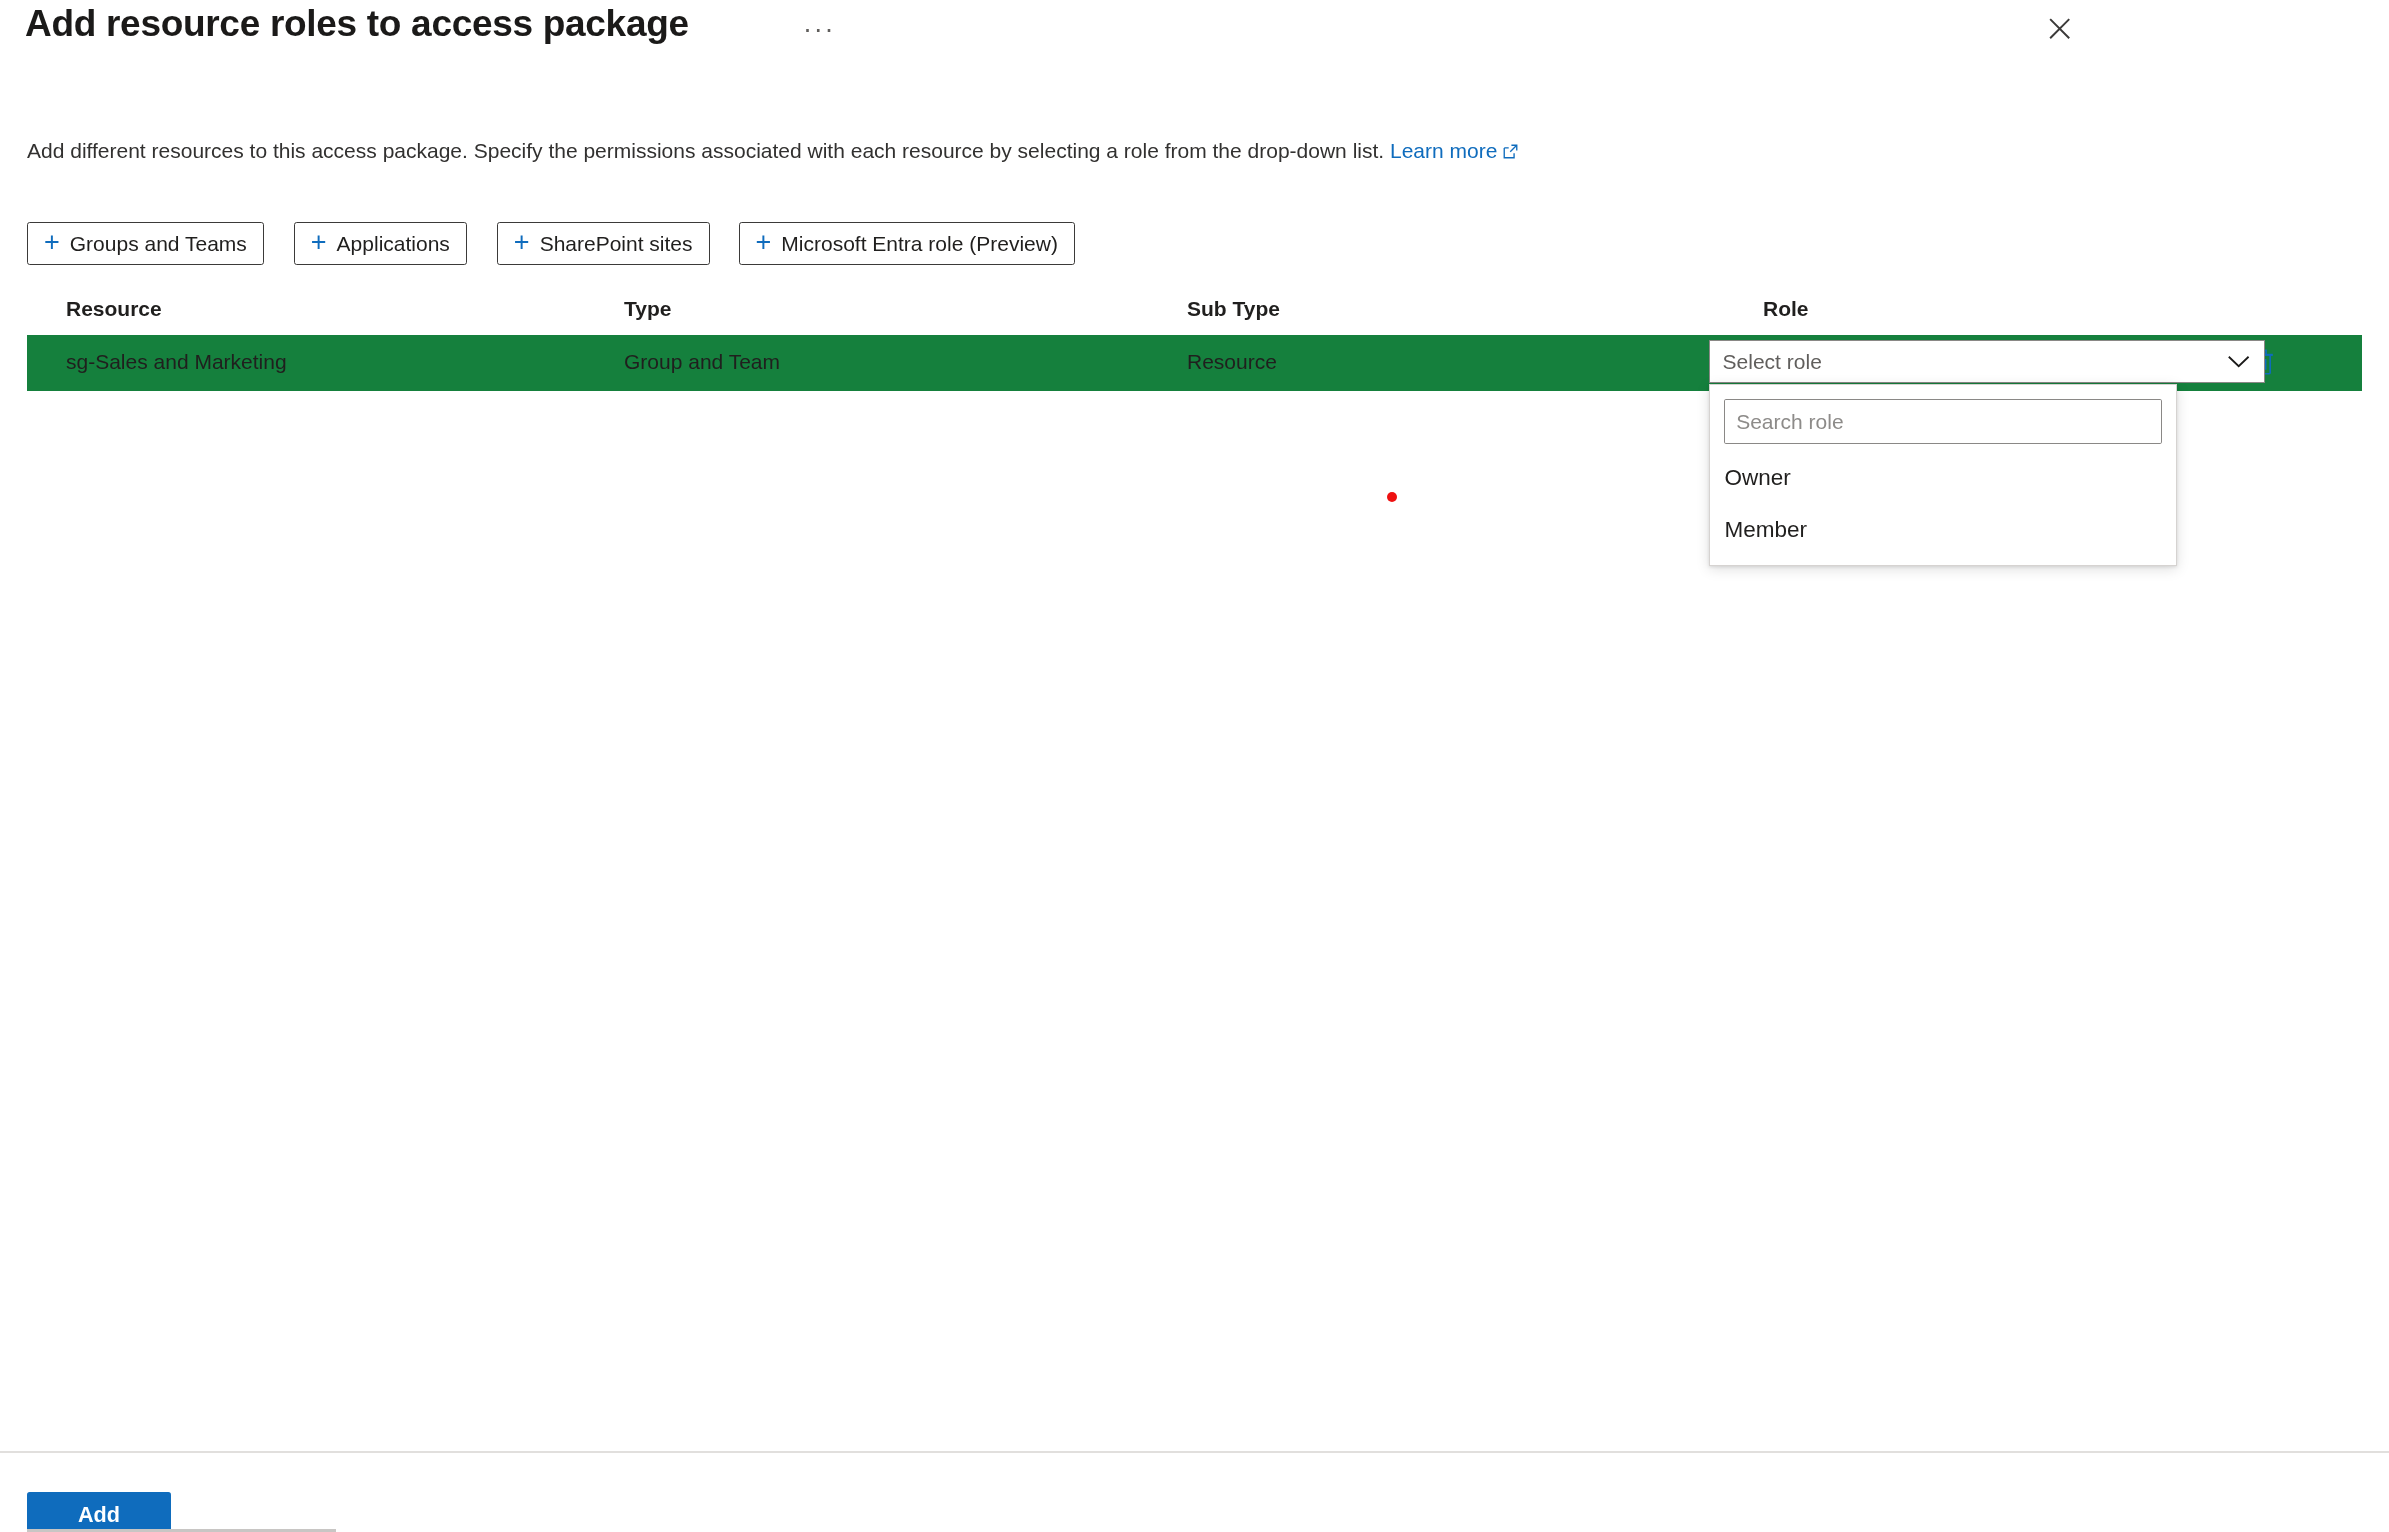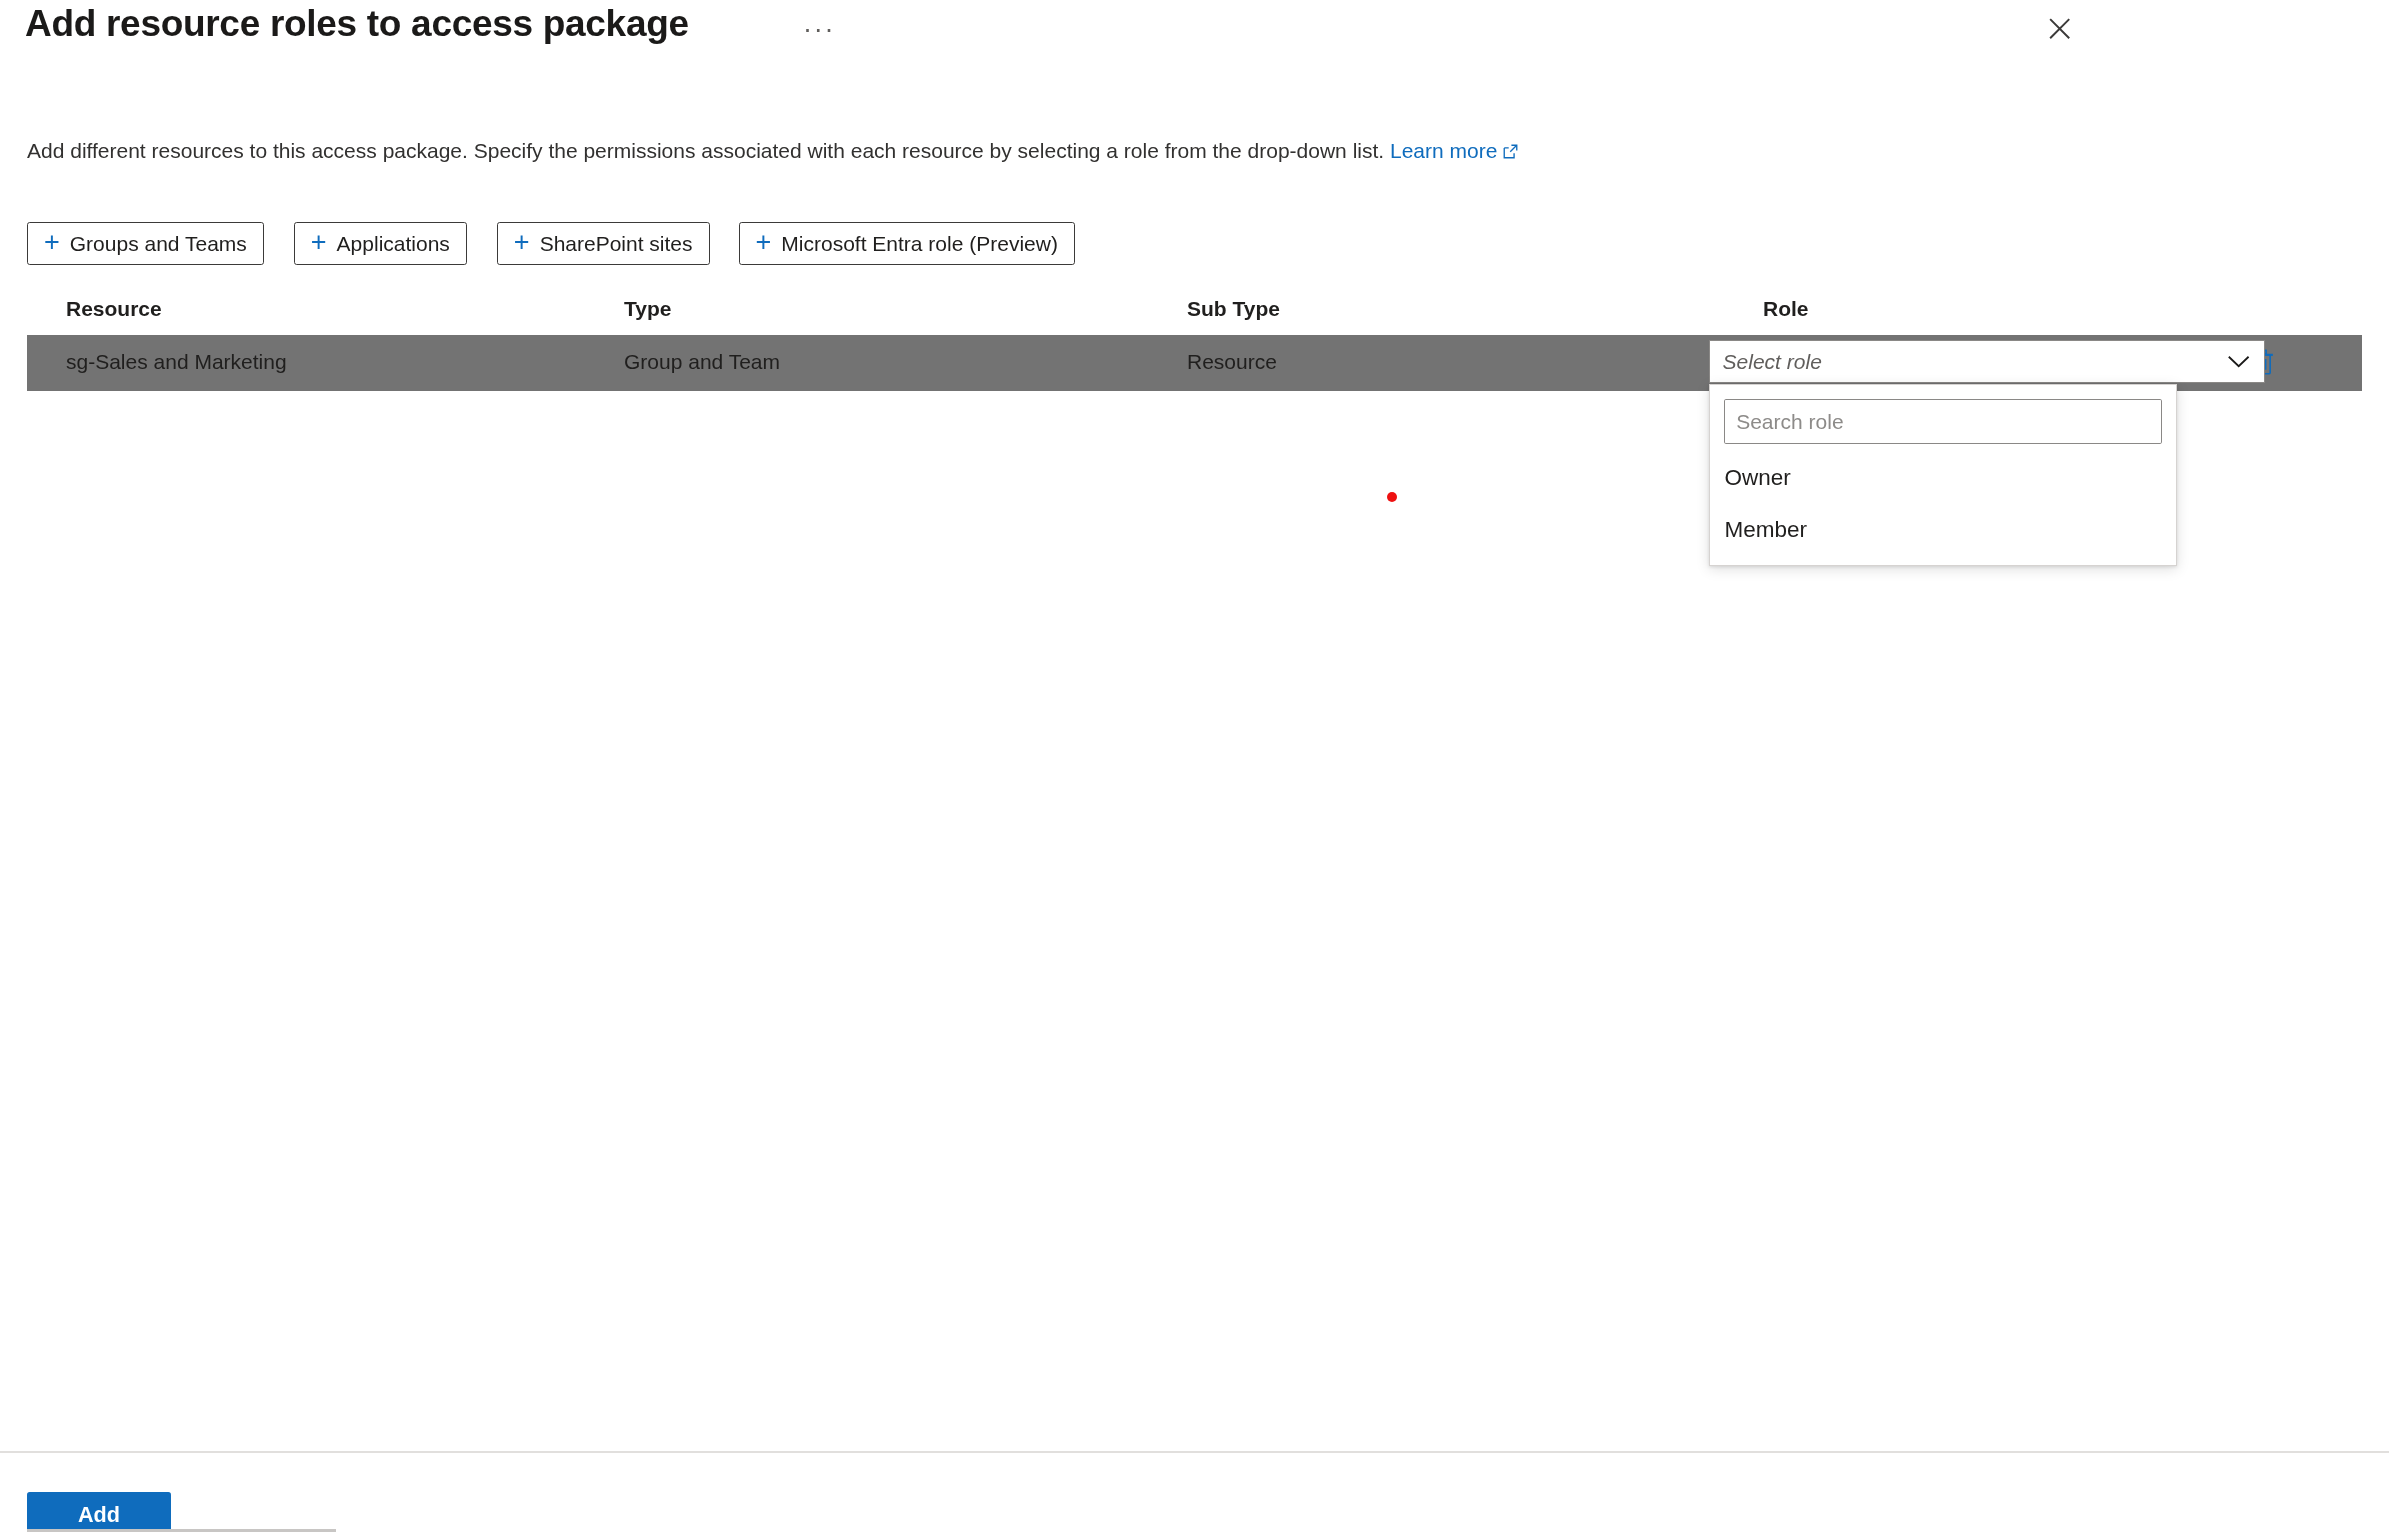--- a/index.html
+++ b/index.html
@@ -139,21 +139,21 @@
     white-space: nowrap;
   }
   .col-resource { left: 30px; margin-left: 9px; }
   .col-type     { left: 597px; }
   .col-subtype  { left: 1160px; }
   .col-role     { left: 1736px; }
 
   .trow {
     position: relative;
     height: 56px;
-    background: #737373;
+    background: #15803d;
   }
   .td {
     position: absolute;
     top: 15.3px;
     font-size: 21px;
     color: #201f1e;
     white-space: nowrap;
   }
   .td.col-resource { left: 30px; }
   .td.col-type     { left: 597px; }
@@ -191,21 +191,20 @@
     border: 0.9px solid #8a8886;
     display: flex;
     align-items: center;
     cursor: pointer;
   }
   .combobox-value {
     font-size: 21px;
     color: #605e5c;
     padding-left: 12.6px;
     user-select: none;
-    font-style: italic;
   }
   .combobox-caret {
     position: absolute;
     right: 10.8px;
     top: 50%;
     transform: translateY(-50%);
     display: flex;
     align-items: center;
     justify-content: center;
     width: 29px;

